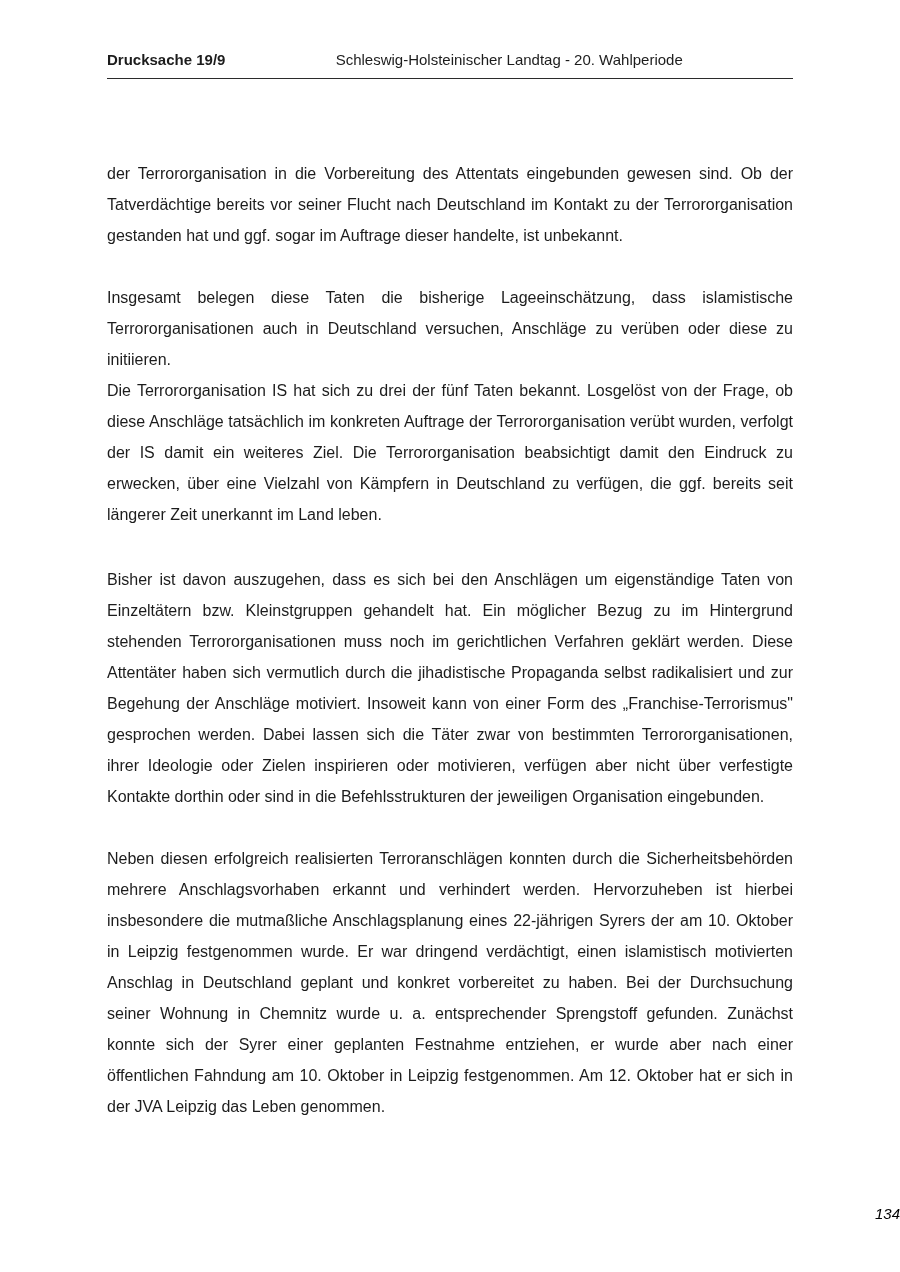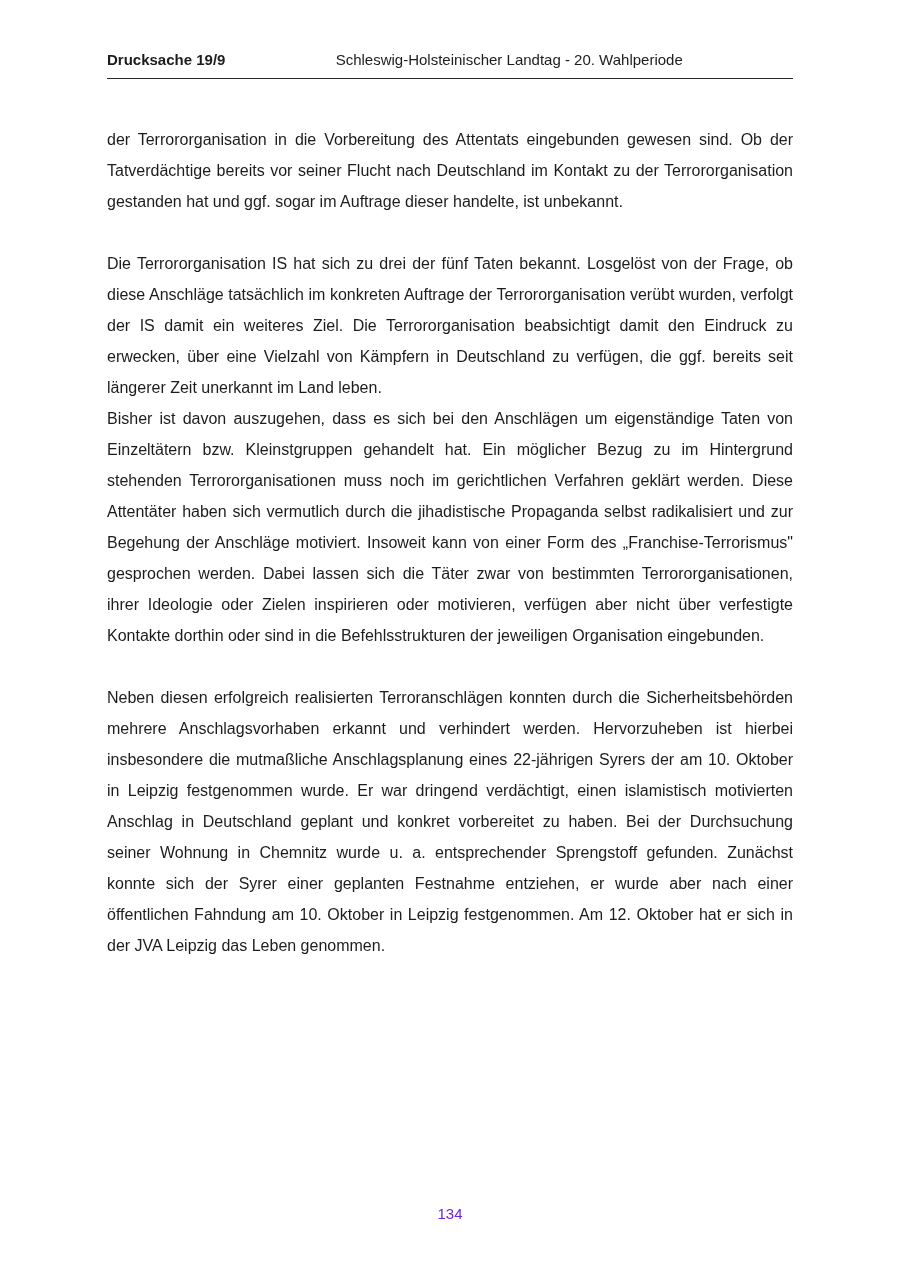--- a/index.html
+++ b/index.html
@@ -37,43 +37,45 @@
   .content {
     position: absolute;
     top: 124px;
     left: 107px;
     right: 107px;
     font-size: 16px;
     line-height: 31px;
     text-align: justify;
   }
   .para { margin: 0; }
-  .para.gap-below { margin-bottom: 31px; }
+  .para.gap-below { margin-bottom: 31px; margin-top: 34px; }
   .page-footer {
     position: absolute;
     bottom: 50px;
     left: 0;
     width: 100%;
-    text-align: center;
+    text-align: right;
     font-size: 15px;
-    color: #6d28d9;
+    color: #000000;
+    font-style: italic;
   }
 </style>
 </head>
 <body>
 
 <div class="page">
 
   <header class="page-header">
     <span class="doc-id">Drucksache 19/9</span>
     <span class="doc-title">Schleswig-Holsteinischer Landtag - 20. Wahlperiode</span>
   </header>
 
   <main class="content">
     <p class="para gap-below">der Terrororganisation in die Vorbereitung des Attentats eingebunden gewesen sind. Ob der Tatverdächtige bereits vor seiner Flucht nach Deutschland im Kontakt zu der Terrororganisation gestanden hat und ggf. sogar im Auftrage dieser handelte, ist unbekannt.</p>
+    <p class="para">Insgesamt belegen diese Taten die bisherige Lageeinschätzung, dass islamistische Terrororganisationen auch in Deutschland versuchen, Anschläge zu verüben oder diese zu initiieren.</p>
     <p class="para">Die Terrororganisation IS hat sich zu drei der fünf Taten bekannt. Losgelöst von der Frage, ob diese Anschläge tatsächlich im konkreten Auftrage der Terrororganisation verübt wurden, verfolgt der IS damit ein weiteres Ziel. Die Terrororganisation beabsichtigt damit den Eindruck zu erwecken, über eine Vielzahl von Kämpfern in Deutschland zu verfügen, die ggf. bereits seit längerer Zeit unerkannt im Land leben.</p>
     <p class="para gap-below">Bisher ist davon auszugehen, dass es sich bei den Anschlägen um eigenständige Taten von Einzeltätern bzw. Kleinstgruppen gehandelt hat.  Ein möglicher Bezug zu im Hintergrund stehenden Terrororganisationen muss noch im gerichtlichen Verfahren geklärt werden. Diese Attentäter haben sich vermutlich durch die jihadistische Propaganda selbst radikalisiert und zur Begehung der Anschläge motiviert. Insoweit kann von einer Form des „Franchise-Terrorismus" gesprochen werden. Dabei lassen sich die Täter zwar von bestimmten Terrororganisationen, ihrer Ideologie oder Zielen inspirieren oder motivieren, verfügen aber nicht über verfestigte Kontakte dorthin oder sind in die Befehlsstrukturen der jeweiligen Organisation eingebunden.</p>
     <p class="para">Neben diesen erfolgreich realisierten Terroranschlägen konnten durch die Sicherheitsbehörden mehrere Anschlagsvorhaben erkannt und verhindert werden. Hervorzuheben ist hierbei insbesondere die mutmaßliche Anschlagsplanung eines 22-jährigen Syrers der am 10. Oktober in Leipzig festgenommen wurde. Er war dringend verdächtigt, einen islamistisch motivierten Anschlag in Deutschland geplant und konkret vorbereitet zu haben. Bei der Durchsuchung seiner Wohnung in Chemnitz wurde u. a. entsprechender Sprengstoff gefunden. Zunächst konnte sich der Syrer einer geplanten Festnahme entziehen, er wurde aber nach einer öffentlichen Fahndung am 10. Oktober in Leipzig festgenommen. Am 12. Oktober hat er sich in der JVA Leipzig das Leben genommen.</p>
   </main>
 
   <footer class="page-footer">
     <span>134</span>
   </footer>
 
 </div>

